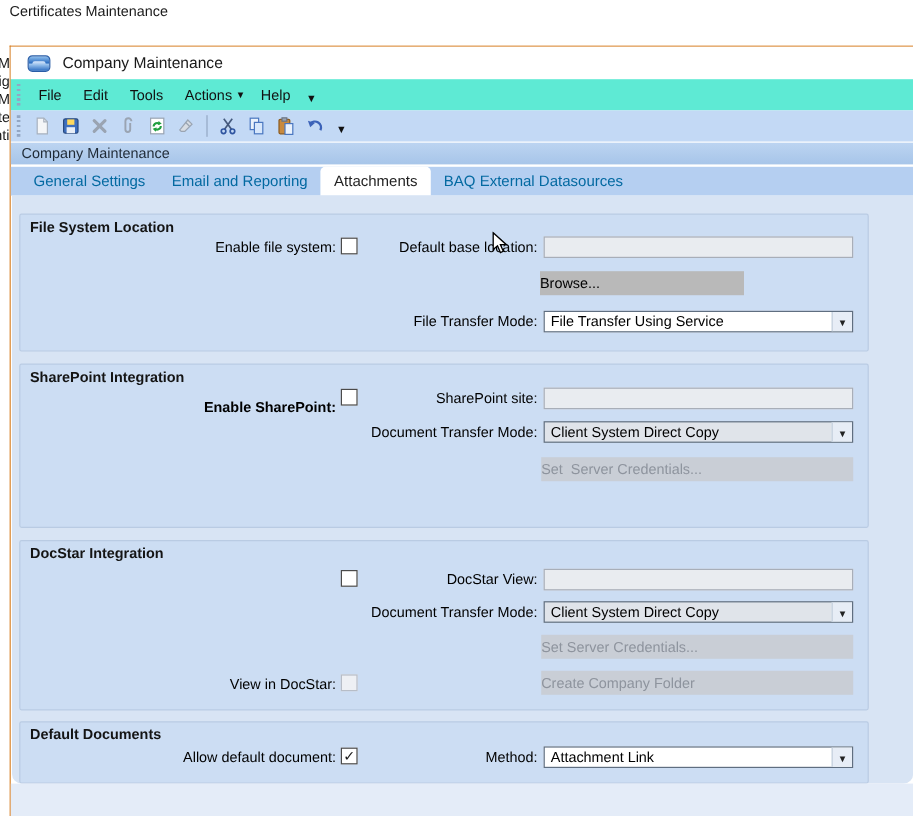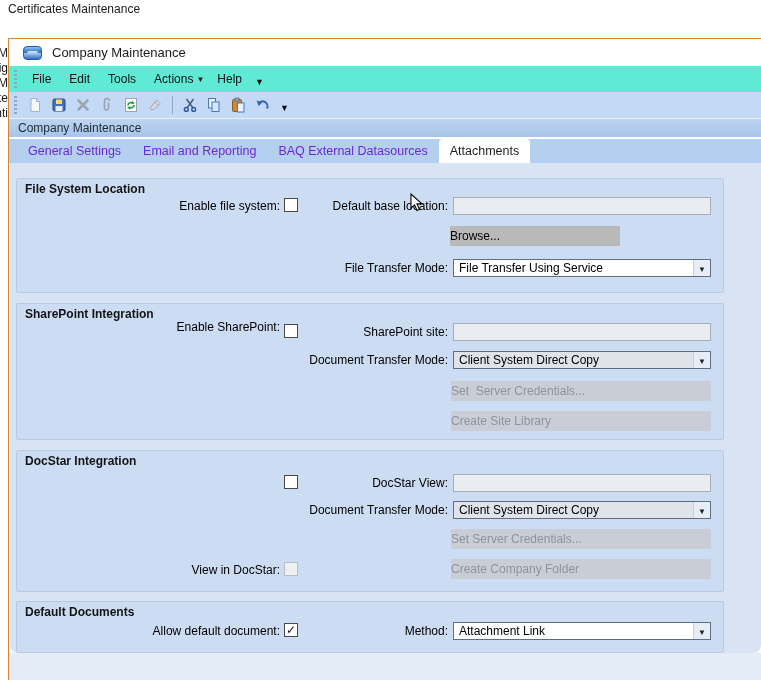--- a/index.html
+++ b/index.html
@@ -38,21 +38,21 @@
   .tsep { width:1px; height:18px; background:#93a7c4; margin:0 5px; }
   .tb-overflow { font-size:9px; color:#111; margin-left:6px; position:relative; top:3px; }
 
   .caption-strip { position:absolute; left:0; top:79px; width:100%; height:19px;
     background:linear-gradient(180deg,#bcd4f1 0%, #a7c5e9 100%);
     border-top:1px solid #e9f1fb; font-size:12px; color:#1f2a36; line-height:19px;
     padding-left:9px; }
 
   .tabrow { position:absolute; left:0; top:100px; width:100%; height:24px; background:#b5cff1;
     display:flex; align-items:flex-end; padding-left:8px; }
-  .tab { font-size:12.5px; color:#6d28d9; padding:0 11px; line-height:24px; height:24px;
+  .tab { font-size:12.5px; color:#0369a1; padding:0 11px; line-height:24px; height:24px;
     cursor:default; }
   .tab.active { background:#ffffff; color:#1f1f1f; border-radius:4px 4px 0 0; }
 
   .content { position:absolute; left:1px; top:124px; width:751px; height:490px;
     background:#d8e4f4; border-radius:0 0 8px 8px; }
   .footer-strip { position:absolute; left:0; top:614px; width:100%; height:28px; background:#e4ecf8; }
 
   .group { position:absolute; left:6px; width:708px; background:#ccddf3;
     border:1px solid #b9cbe3; border-radius:2px; }
   .group-title { position:absolute; left:8px; top:3px; font-size:12px; font-weight:bold; color:#141414; }
@@ -179,53 +179,52 @@
         </svg>
     </span>
     <span class="tb-overflow">▼</span>
   </div>
 
   <div class="caption-strip">Company Maintenance</div>
 
   <div class="tabrow">
     <span class="tab">General Settings</span>
     <span class="tab">Email and Reporting</span>
+    <span class="tab active">Attachments</span>
     <span class="tab">BAQ External Datasources</span>
-    <span class="tab active">Attachments</span>
   </div>
 
   <div class="content">
 
     <div class="group" style="top:15px; height:115px;">
       <div class="group-title">File System Location</div>
       <div class="lbl" style="left:0; top:18px; width:263px;">Enable file system:</div>
       <span class="checkbox" style="left:267px; top:19px;"></span>
       <div class="lbl" style="left:280px; top:18px; width:151px;">Default base location:</div>
       <input class="textfield" style="left: 436px; top: 18px; width: 258px;" disabled="" value="">
       <div class="btn gray" style="left:433px; top:47px; width:170px;">Browse...</div>
       <div class="lbl" style="left:280px; top:80px; width:151px;">File Transfer Mode:</div>
       <div class="combo" style="left:436px; top:80px; width:258px;">
         <span>File Transfer Using Service</span>
         <span class="arrow-box"><span>▼</span></span>
       </div>
     </div>
 
     <div class="group" style="top:140px; height:137px;">
       <div class="group-title">SharePoint Integration</div>
-      <div class="lbl" style="left:0; top:14px; width:263px;">Enable SharePoint:</div>
+      <div class="lbl" style="left:0; top:26px; width:263px;font-weight:bold;">Enable SharePoint:</div>
       <span class="checkbox" style="left:267px; top:20px;"></span>
       <div class="lbl" style="left:280px; top:19px; width:151px;">SharePoint site:</div>
       <input class="textfield" style="left: 436px; top: 19px; width: 258px;" disabled="" value="">
       <div class="lbl" style="left:280px; top:47px; width:151px;">Document Transfer Mode:</div>
       <div class="combo disabled" style="left:436px; top:47px; width:258px;">
         <span>Client System Direct Copy</span>
         <span class="arrow-box"><span>▼</span></span>
       </div>
       <div class="btn disabled" style="left:434px; top:77px; width:260px;">Set  Server Credentials...</div>
-      <div class="btn disabled" style="left:434px; top:107px; width:260px;">Create Site Library</div>
     </div>
 
     <div class="group" style="top:287px; height:142px;">
       <div class="group-title">DocStar Integration</div>
       <span class="checkbox" style="left:267px; top:24px;"></span>
       <div class="lbl" style="left:280px; top:23px; width:151px;">DocStar View:</div>
       <input class="textfield" style="left: 436px; top: 23px; width: 258px;" disabled="" value="">
       <div class="lbl" style="left:280px; top:50px; width:151px;">Document Transfer Mode:</div>
       <div class="combo disabled" style="left:436px; top:50px; width:258px;">
         <span>Client System Direct Copy</span>

